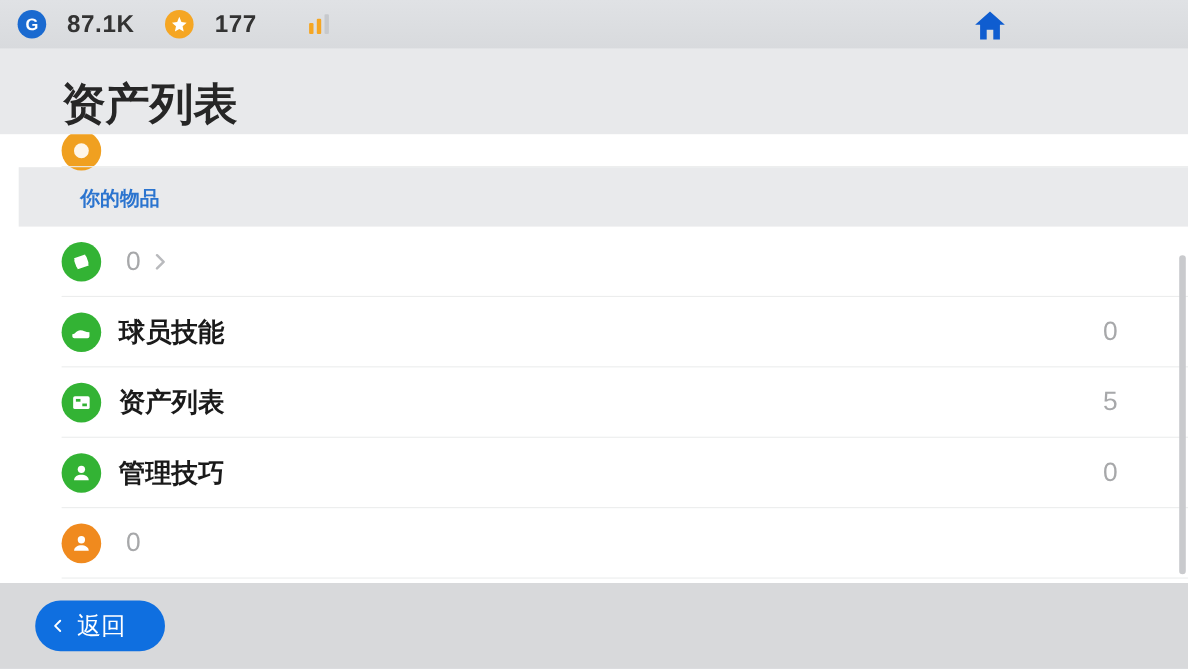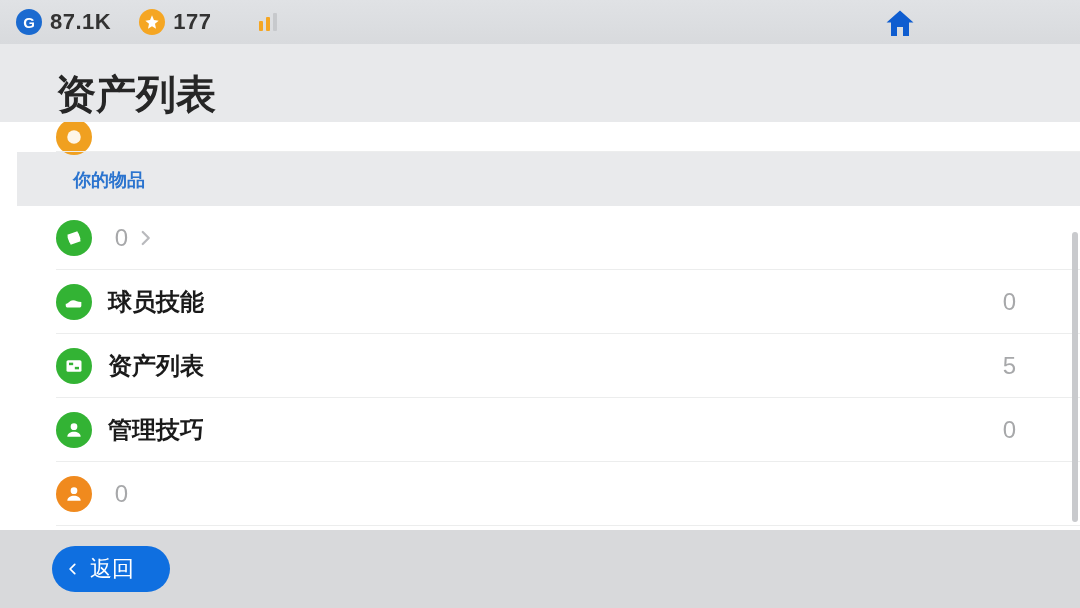--- a/index.html
+++ b/index.html
@@ -8,21 +8,21 @@
   
   .topbar {
     position: absolute; top: 0; left: 0; right: 0; height: 44px;
     display: flex; align-items: center; padding: 0 16px;
     background: linear-gradient(#e0e2e5, #d8dadd);
   }
   .stat { display: flex; align-items: center; margin-right: 28px; }
   .stat .coin { width: 26px; height: 26px; border-radius: 50%; display: flex; align-items: center; justify-content: center; margin-right: 8px; font-weight: 700; font-size: 15px; color: #fff; }
   .coin-g { background: #1a6ad0; }
   .coin-s { background: #f5a623; }
-  .stat .val { color: #333; font-size: 22px; font-weight: 700; letter-spacing: 0.5px; }
+  .stat .val { color: #333; font-size: 22px; font-weight: 700; letter-spacing: 0.5px; margin-left: 11px; }
 
   .signal { display: flex; align-items: flex-end; gap: 3px; height: 18px; margin-left: 20px; }
   .signal span { width: 4px; background: #c7c9cc; border-radius: 1px; }
   .signal span:nth-child(1){ height: 10px; background: #f5a623; }
   .signal span:nth-child(2){ height: 14px; background: #f5a623; }
   .signal span:nth-child(3){ height: 18px; }
 
   .home { position: absolute; right: 160px; top: 6px; color: #0f5dd0; }
 
   
@@ -64,21 +64,21 @@
   .row .lbl { font-size: 24px; font-weight: 600; color: #1a1a1a; flex: 1; }
   .row .count { font-size: 24px; color: #a7a8aa; font-weight: 400; margin-right: 8px; min-width: 20px; text-align: right; }
   .row .chev { color: #b9babd; font-size: 0; }
 
   .partial { height: 30px; padding-top:0; }
   .partial .lbl { font-size: 24px; }
 
   
   .bottom {
     position: absolute; left: 0; right: 0; bottom: 0; height: 78px;
-    background: #d8d9db; display:flex; align-items:center; padding-left: 52px;
+    background: #d8d9db; display:flex; align-items:center; padding-left: 32px;
   }
   .backbtn {
     background: #0f6fe0; color: #fff; height: 46px; border-radius: 24px;
     display: flex; align-items: center; padding: 0 36px 0 14px; gap: 10px;
     font-size: 22px; font-weight: 500; border: none; cursor: pointer;
   }
   .backbtn .arr { font-size: 0; }
 
   
   svg { display:block; }

